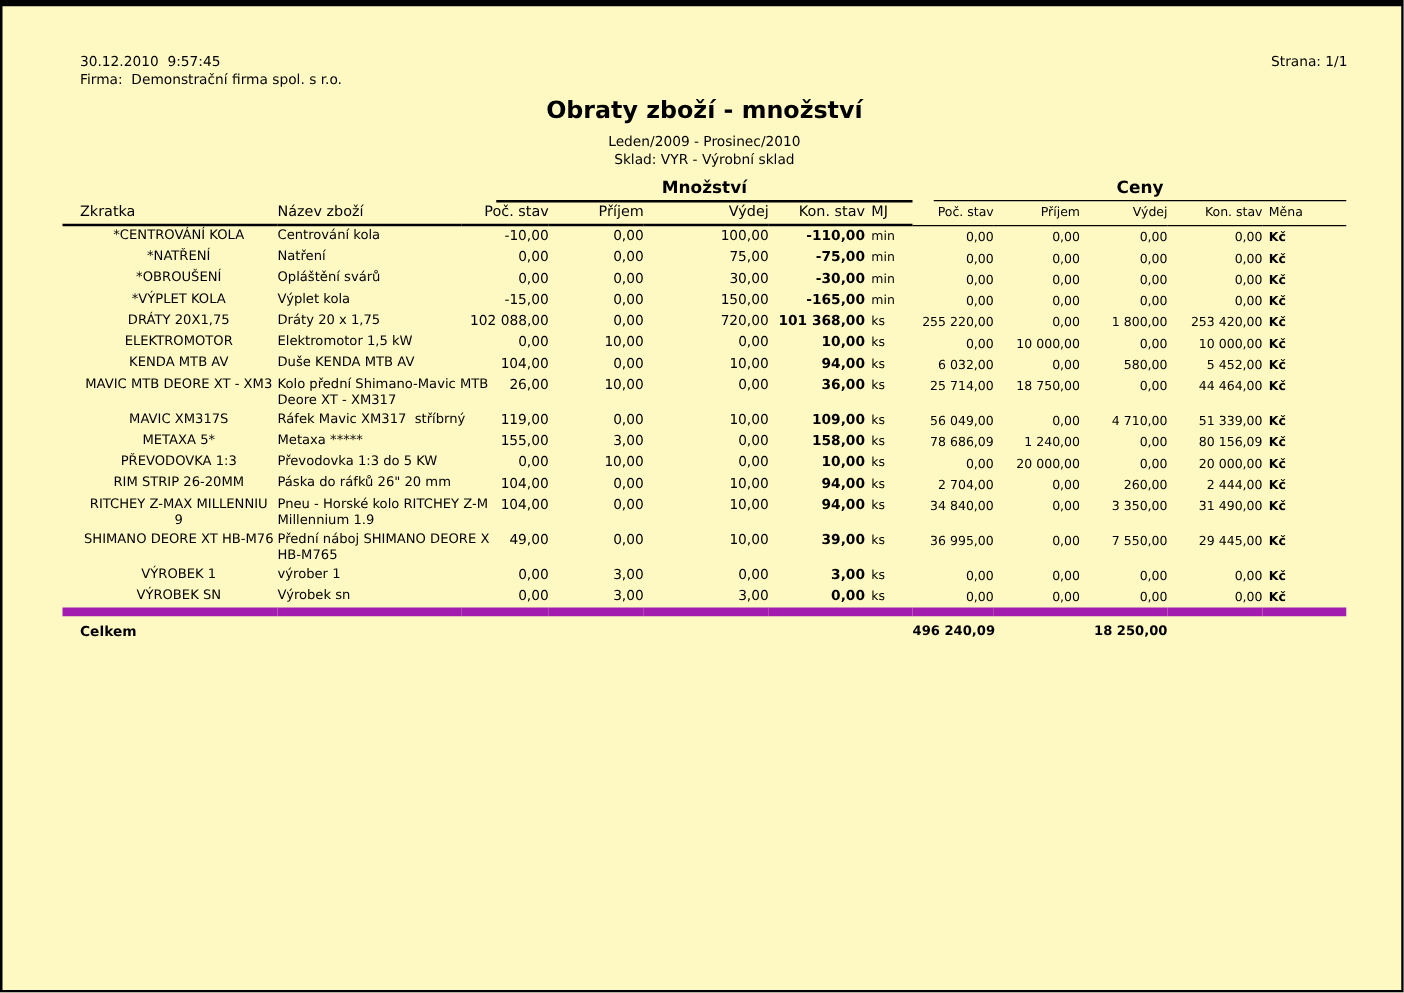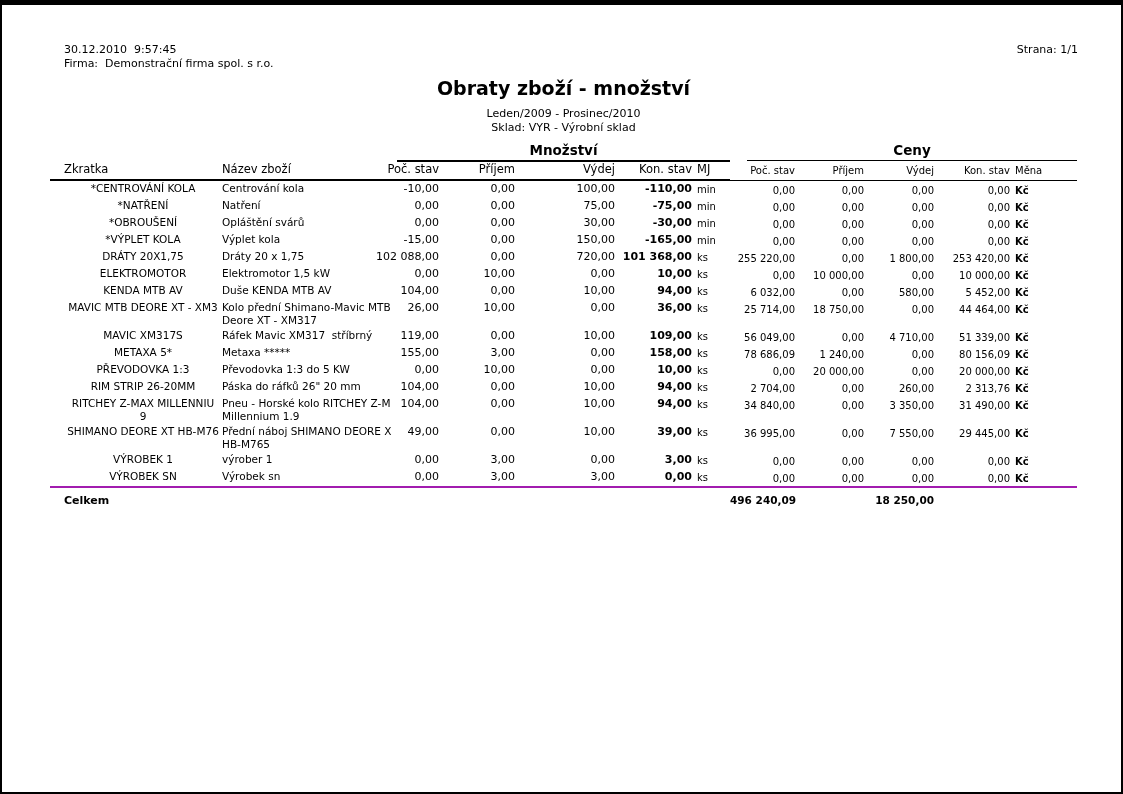--- a/index.html
+++ b/index.html
@@ -1,18 +1,18 @@
 <!DOCTYPE html>
 <html><head>
 <meta charset="utf-8">
 <style>
   html,body { margin:0; padding:0; background:#e8e8e8; }
   .page {
     position:relative; width:1123px; height:794px; box-sizing:border-box;
-    background:#ffffff; color:#000;
+    background:#fef9c3; color:#000;
     border:2px solid #000; border-top-width:5px;
     font-family:"DejaVu Sans","Liberation Sans",sans-serif;
     overflow:hidden;
   }
   .meta { position:absolute; font-size:11px; white-space:pre; }
   .dt     { left:62px;  top:38px; }
   .firma  { left:62px;  top:52px; }
   .strana { right:43px; top:38px; }
   .title  { position:absolute; left:0; top:72px; width:1123px; text-align:center;
             font-size:19px; font-weight:bold; }
@@ -40,21 +40,21 @@
   td { font-size:11px; }
   td.c-zkratka { text-align:center; padding-left:14px; font-size:10.5px; white-space:pre; }
   td.c-nazev   { text-align:left; font-size:10.5px; white-space:pre; }
   td.num  { text-align:right; white-space:nowrap; }
   td.m1   { font-size:11px; }
   td.bold { font-weight:bold; }
   td.c1   { font-size:10px; padding-top:3px; }
   td.c-mj   { text-align:left; padding-left:5px; font-size:10px; padding-top:2px; }
   td.c-mena { text-align:left; padding-left:5px; font-size:10px; font-weight:bold; padding-top:3px; }
 
-  tfoot td { border-top:2px solid #a21caf; padding-top:6px; }
+  tfoot td { border-top:7px solid #a21caf; padding-top:6px; }
   tfoot tr.t2 td { border-top:none; padding-top:3px; }
   td.celkem { text-align:left; padding-left:14px; font-weight:bold; font-size:11px; }
   td.total  { text-align:right; font-weight:bold; font-size:10.5px; white-space:nowrap; }
 </style>
 </head>
 <body>
 
 <div class="page">
   <div class="meta dt">30.12.2010  9:57:45</div>
   <div class="meta firma">Firma:  Demonstrační firma spol. s r.o.</div>
@@ -258,21 +258,21 @@
             <td class="c-zkratka">RIM STRIP 26-20MM</td>
             <td class="c-nazev">Páska do ráfků 26" 20 mm</td>
             <td class="num m1">104,00</td>
             <td class="num m1">0,00</td>
             <td class="num m1">10,00</td>
             <td class="num m1 bold">94,00</td>
             <td class="c-mj">ks</td>
             <td class="num c1">2 704,00</td>
             <td class="num c1">0,00</td>
             <td class="num c1">260,00</td>
-            <td class="num c1">2 313,76</td>
+            <td class="num c1">2 444,00</td>
             <td class="c-mena">Kč</td>
           </tr>
           <tr>
             <td class="c-zkratka">RITCHEY Z-MAX MILLENNIU
 9</td>
             <td class="c-nazev">Pneu - Horské kolo RITCHEY Z-M
 Millennium 1.9</td>
             <td class="num m1">104,00</td>
             <td class="num m1">0,00</td>
             <td class="num m1">10,00</td>

